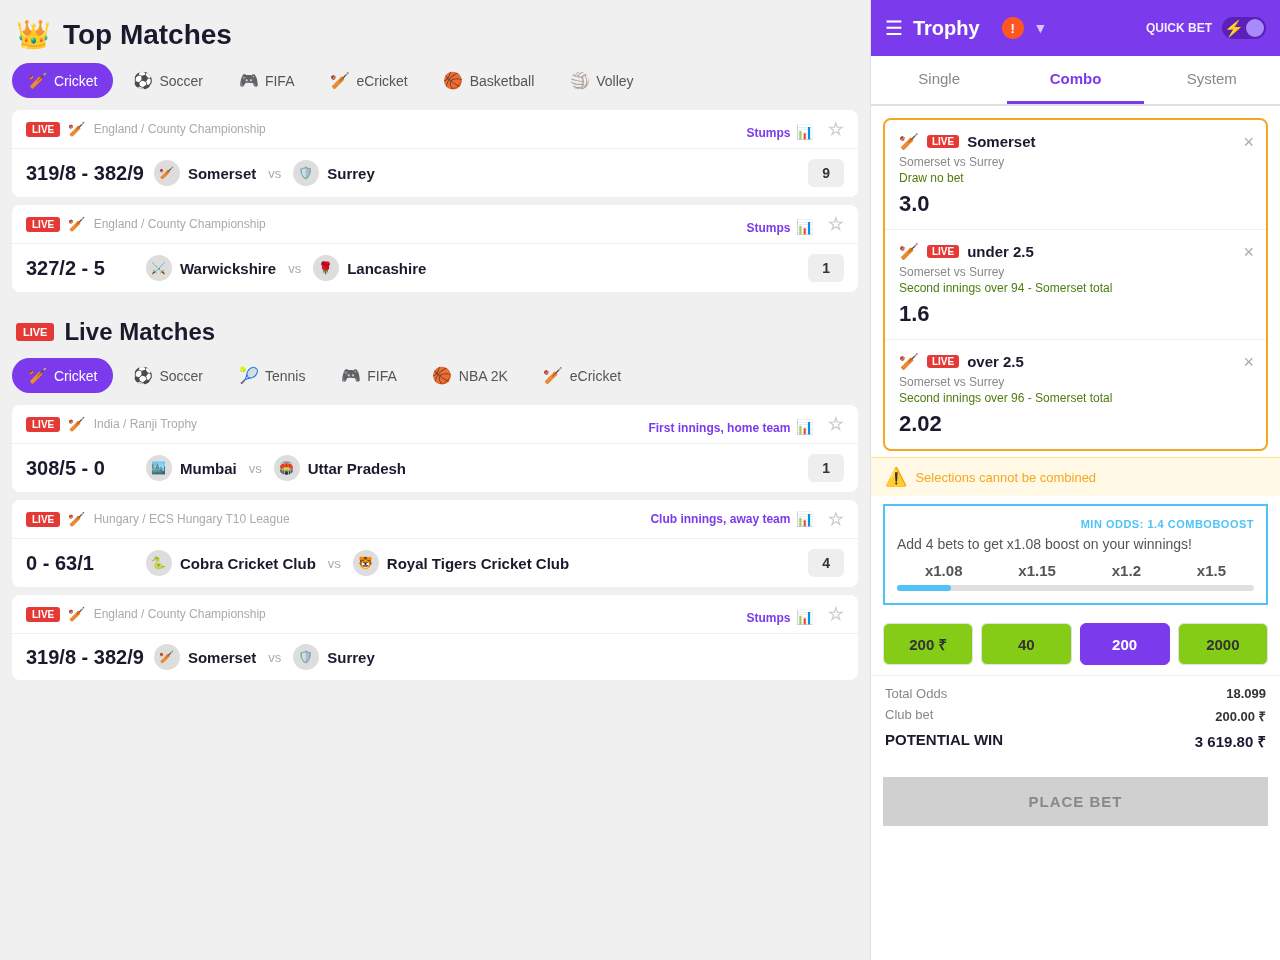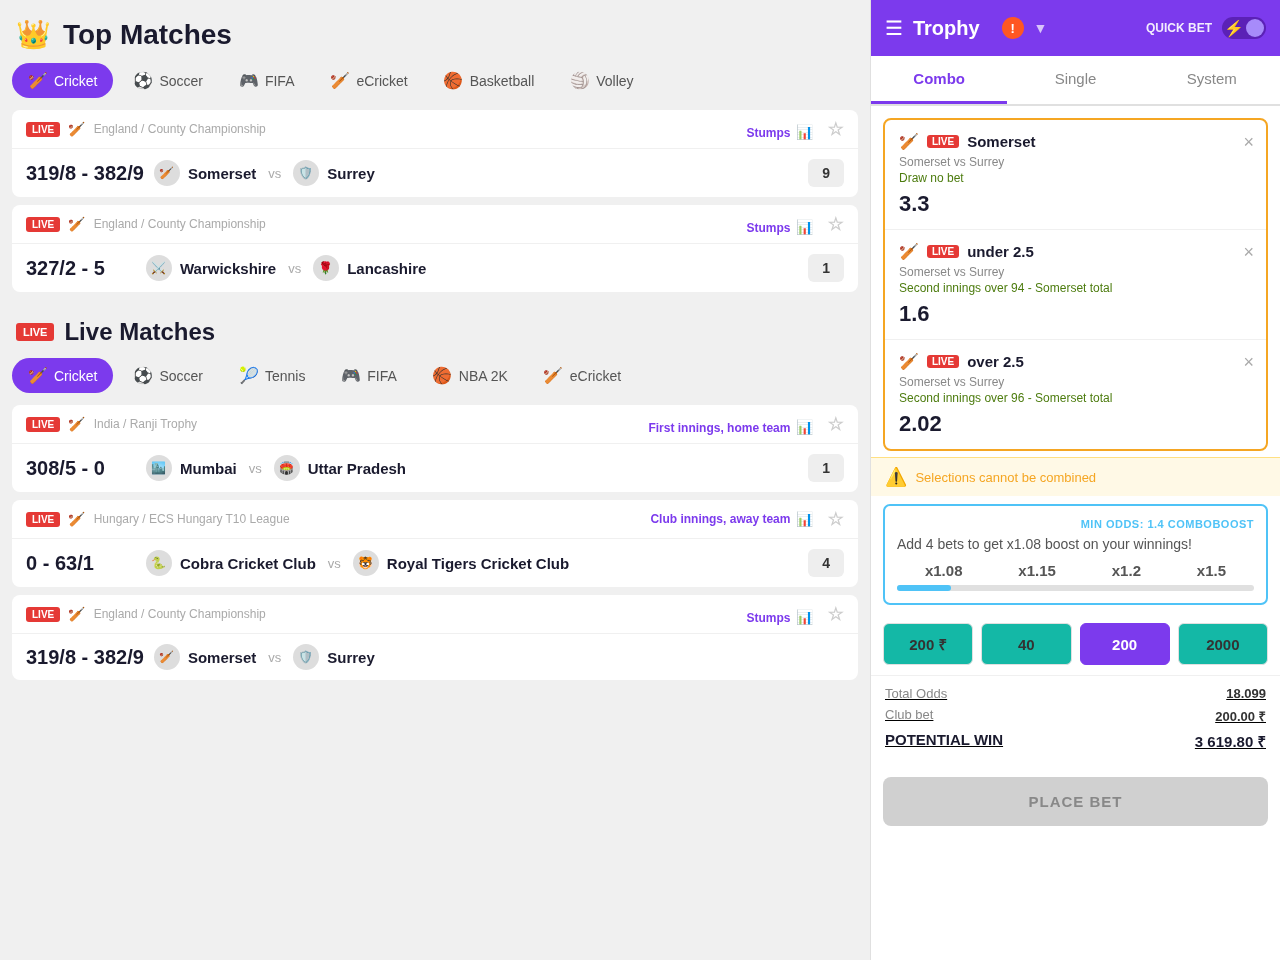--- a/index.html
+++ b/index.html
@@ -71,41 +71,41 @@
     .bet-sel-match { font-size: 12px; color: #888; margin-bottom: 2px; }
     .bet-sel-market { font-size: 12px; color: #4d7c0f; margin-bottom: 6px; }
     .bet-sel-odds { font-size: 22px; font-weight: 700; color: #1a1a2e; }
     .bet-remove-btn { position: absolute; top: 12px; right: 12px; background: none; border: none; font-size: 18px; color: #aaa; cursor: pointer; }
 
     
     .selections-warning { display: flex; align-items: center; gap: 8px; padding: 8px 14px; background: #fff9e6; border-top: 1px solid #ffe082; color: #f5a623; font-size: 13px; font-weight: 500; }
     .warning-icon { font-size: 18px; }
 
     
-    .combo-boost-card { border: 2px solid #4fc3f7; border-radius: 7px; margin: 8px 12px; padding: 12px; }
+    .combo-boost-card { border: 2px solid #4fc3f7; border-radius: 0; margin: 8px 12px; padding: 12px; }
     .combo-boost-title { font-size: 11px; font-weight: 700; color: #4fc3f7; text-align: right; margin-bottom: 6px; letter-spacing: 0.5px; }
     .combo-boost-text { font-size: 14px; color: #555; margin-bottom: 10px; }
     .combo-boost-multipliers { display: flex; justify-content: space-around; font-size: 15px; font-weight: 600; color: #555; margin-bottom: 6px; }
     .combo-boost-bar { height: 6px; background: #e0e0e0; border-radius: 3px; position: relative; }
     .combo-boost-bar-fill { height: 100%; width: 15%; background: #4fc3f7; border-radius: 3px; }
 
     
     .bet-amount-section { padding: 10px 12px; }
     .bet-amount-btns { display: flex; gap: 8px; justify-content: center; }
-    .bet-amount-btn { flex: 1; padding: 10px 0; border-radius: 6px; border: 1px solid #e0e0e0; background: #14b8a6; font-size: 15px; font-weight: 600; color: #333; cursor: pointer; text-align: center; }
+    .bet-amount-btn { flex: 1; padding: 10px 0; border-radius: 6px; border: 1px solid #e0e0e0; background: #84cc16; font-size: 15px; font-weight: 600; color: #333; cursor: pointer; text-align: center; }
     .bet-amount-btn.active { background: #7c3aed; color: #fff; border-color: #7c3aed; }
 
     
-    .bet-totals { padding: 10px 14px; border-top: 1px solid #f0f0f0; text-decoration: underline; }
+    .bet-totals { padding: 10px 14px; border-top: 1px solid #f0f0f0; }
     .bet-total-row { display: flex; justify-content: space-between; font-size: 13px; color: #888; margin-bottom: 6px; }
     .bet-total-row.potential { font-size: 15px; font-weight: 700; color: #1a1a2e; margin-top: 4px; }
     .bet-total-val { font-weight: 600; color: #333; }
 
     
-    .place-bet-btn { margin: 10px 12px 14px 12px; width: calc(100% - 24px); padding: 16px; background: #d0d0d0; color: #888; font-size: 15px; font-weight: 700; border: none; border-radius: 8px; cursor: pointer; letter-spacing: 1px; text-transform: uppercase; }
+    .place-bet-btn { margin: 10px 12px 14px 12px; width: calc(100% - 24px); padding: 16px; background: #d0d0d0; color: #888; font-size: 15px; font-weight: 700; border: none; border-radius: 0; cursor: pointer; letter-spacing: 1px; text-transform: uppercase; }
 
     .bar-icon { font-size: 14px; color: #bbb; }
   </style>
 </head>
 <body>
 
 <div class="left-panel">
 
   <div class="section-header">
     <span class="crown-icon">👑</span>
@@ -301,46 +301,46 @@
     <span class="betslip-arrow">▼</span>
     <span style="flex:1"></span>
     <span class="quick-bet-label">QUICK BET</span>
     <div class="quick-bet-toggle">
       <span>⚡</span>
       <div class="quick-bet-toggle-knob"></div>
     </div>
   </div>
 
   <div class="betslip-tabs">
+    <div class="betslip-tab">
+      <span>Single</span>
+    </div>
     <div class="betslip-tab active">
       <span>Combo</span>
-    </div>
-    <div class="betslip-tab">
-      <span>Single</span>
     </div>
     <div class="betslip-tab">
       <span>System</span>
     </div>
   </div>
 
   <div class="betslip-content">
 
     
     <div class="bet-selection-card">
 
       <div class="bet-selection-item">
         <button class="bet-remove-btn">×</button>
         <div class="bet-sel-header">
           <span class="bet-sel-icon">🏏</span>
           <span class="bet-live-badge">LIVE</span>
           <span class="bet-sel-name">Somerset</span>
         </div>
         <div class="bet-sel-match">Somerset vs Surrey</div>
         <div class="bet-sel-market">Draw no bet</div>
-        <div class="bet-sel-odds">3.3</div>
+        <div class="bet-sel-odds">3.0</div>
       </div>
 
       <div class="bet-selection-item">
         <button class="bet-remove-btn">×</button>
         <div class="bet-sel-header">
           <span class="bet-sel-icon">🏏</span>
           <span class="bet-live-badge">LIVE</span>
           <span class="bet-sel-name">under 2.5</span>
         </div>
         <div class="bet-sel-match">Somerset vs Surrey</div>

